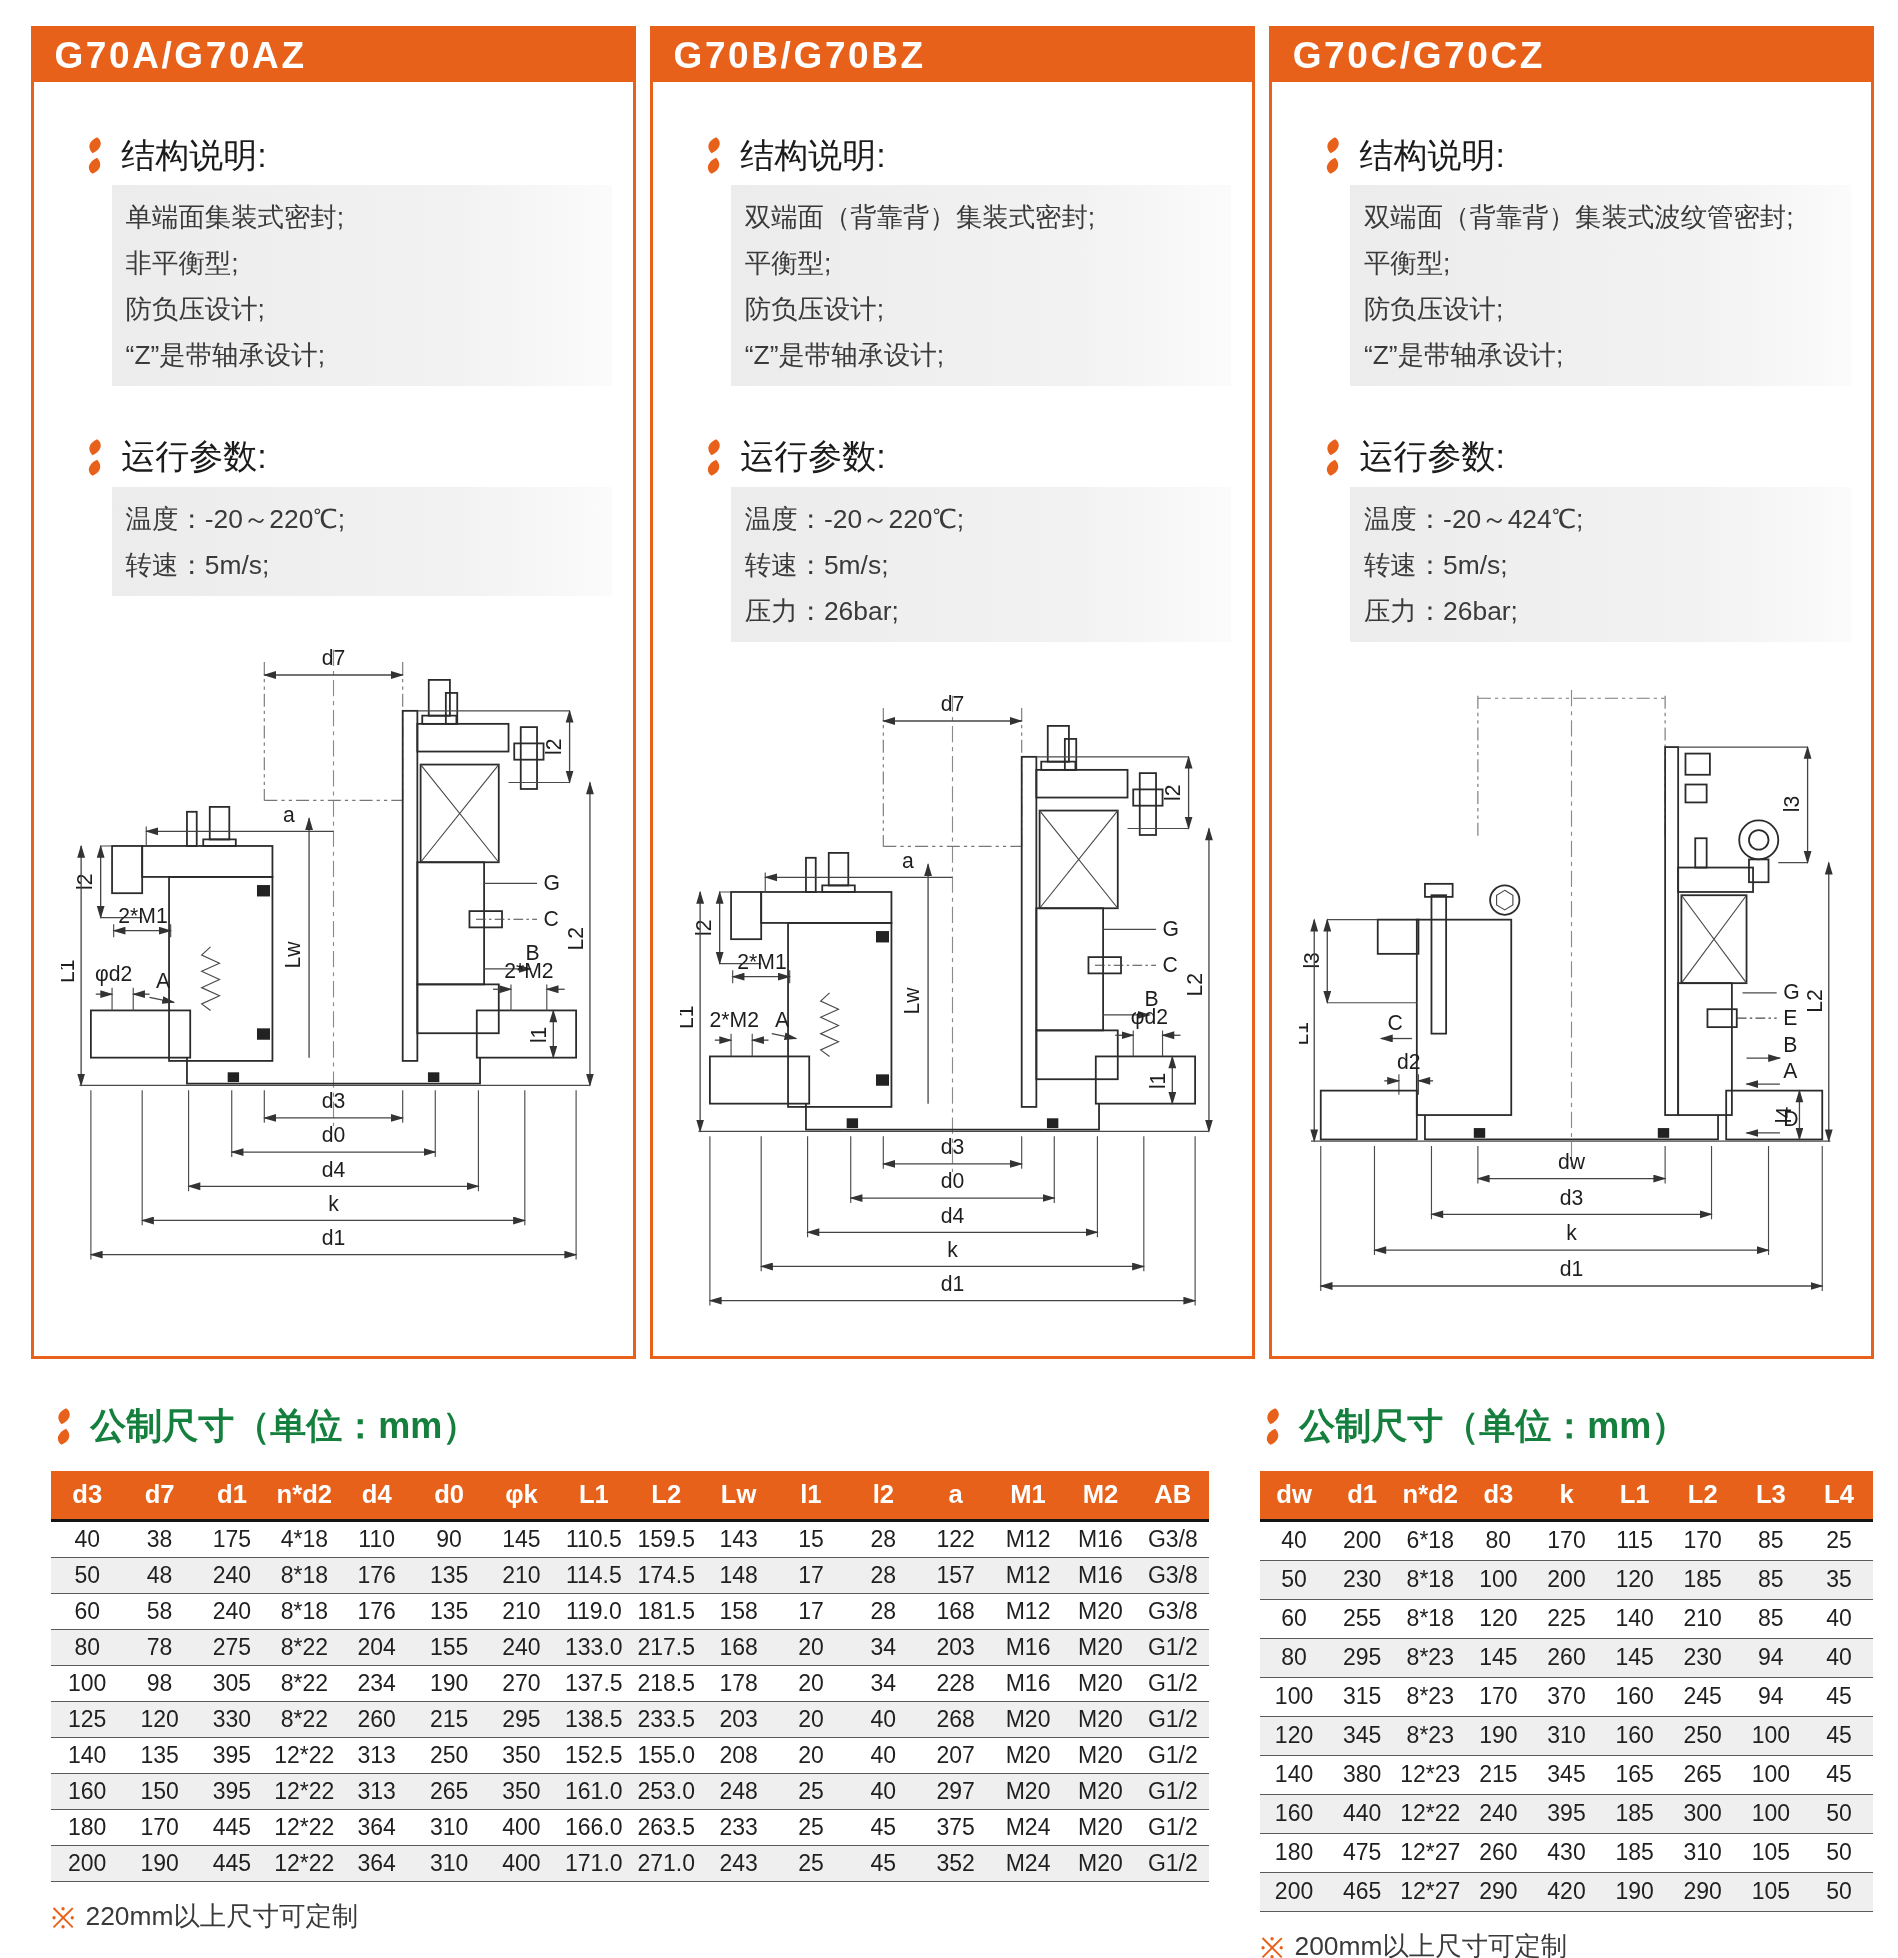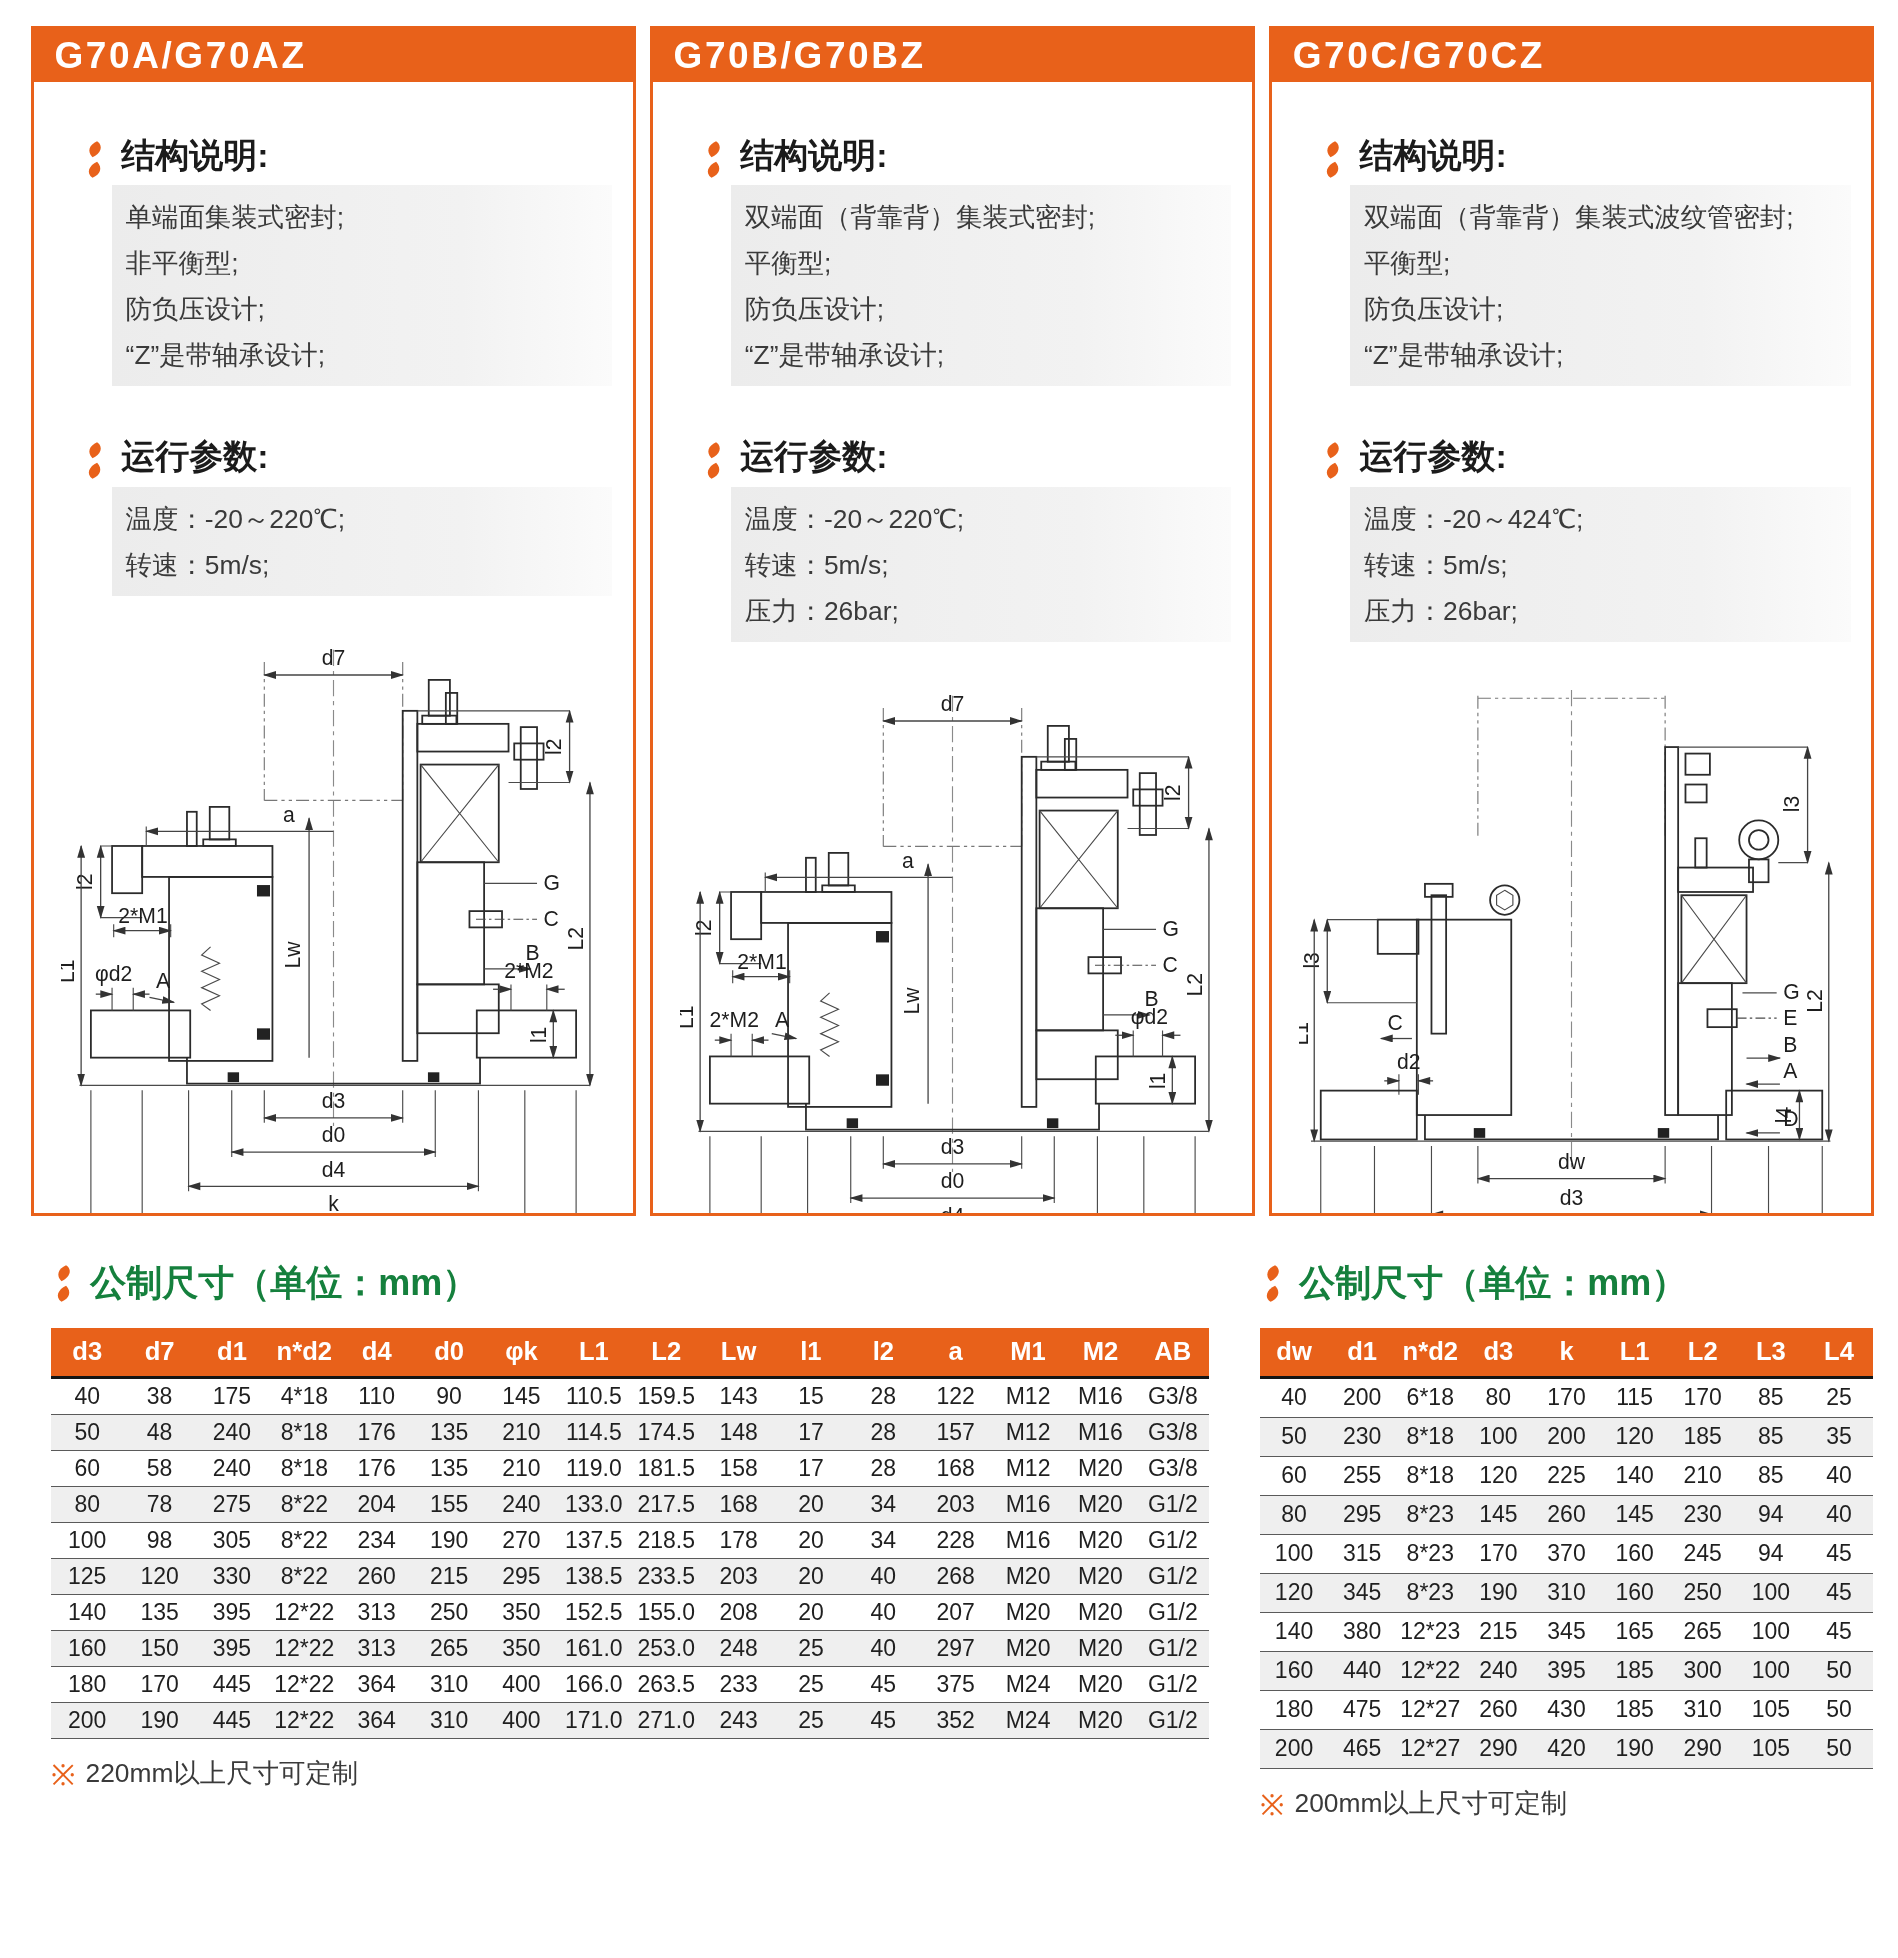--- a/index.html
+++ b/index.html
@@ -1,24 +1,24 @@
 <!DOCTYPE html>
 <html style="font-size:13.6px"><head>
 <meta charset="utf-8">
 <style>
   html,body{margin:0;padding:0;background:#ffffff;}
   body{width:1899px;height:1958px;position:relative;font-family:"Liberation Sans",sans-serif;overflow:hidden;}
 
   
   .panels{display:flex;gap:14.5px;padding:25.6px 25px 0 31px;}
-  .panel{width:605px;height:1190px;box-sizing:border-box;border:3.4px solid #E8611A;background:#fff;overflow:hidden;}
+  .panel{width:605px;height:1333px;box-sizing:border-box;border:3.4px solid #E8611A;background:#fff;overflow:hidden;}
   .panel-header{height:53px;background:#E8611A;color:#fff;font-size:37px;font-weight:700;
     letter-spacing:2.6px;line-height:53px;padding-left:20.4px;}
-  .section-head{display:flex;align-items:flex-end;gap:13.6px;margin:51px 24px 6.8px 48px;
-    font-size:34px;font-weight:700;color:#1b1b1b;}
+  .section-head{display:flex;align-items:center;gap:13.6px;margin:51px 24px 6.8px 48px;
+    font-size:34px;font-weight:400;color:#1b1b1b;}
   .flame{width:25.6px;height:39px;flex:0 0 auto;}
   .text-block{margin:0 20.4px 0 78px;background:linear-gradient(90deg,#ececec 0%,#f2f2f2 70%,#fbfbfb 100%);
     padding:8.5px 8.5px 8.5px 13.6px;font-size:26.4px;color:#3a3a3a;}
   .text-block .tline{line-height:46px;white-space:nowrap;}
   .pp{margin-top:48px;}
   .drawing-wrap{display:flex;justify-content:center;margin-top:8.5px;}
   svg.drawing{width:545px;height:692px;}
 
   .drawing .ln{fill:none;stroke:#2b2b2b;stroke-width:2.2;}
   .drawing .thin{fill:none;stroke:#4a4a4a;stroke-width:1.4;}

